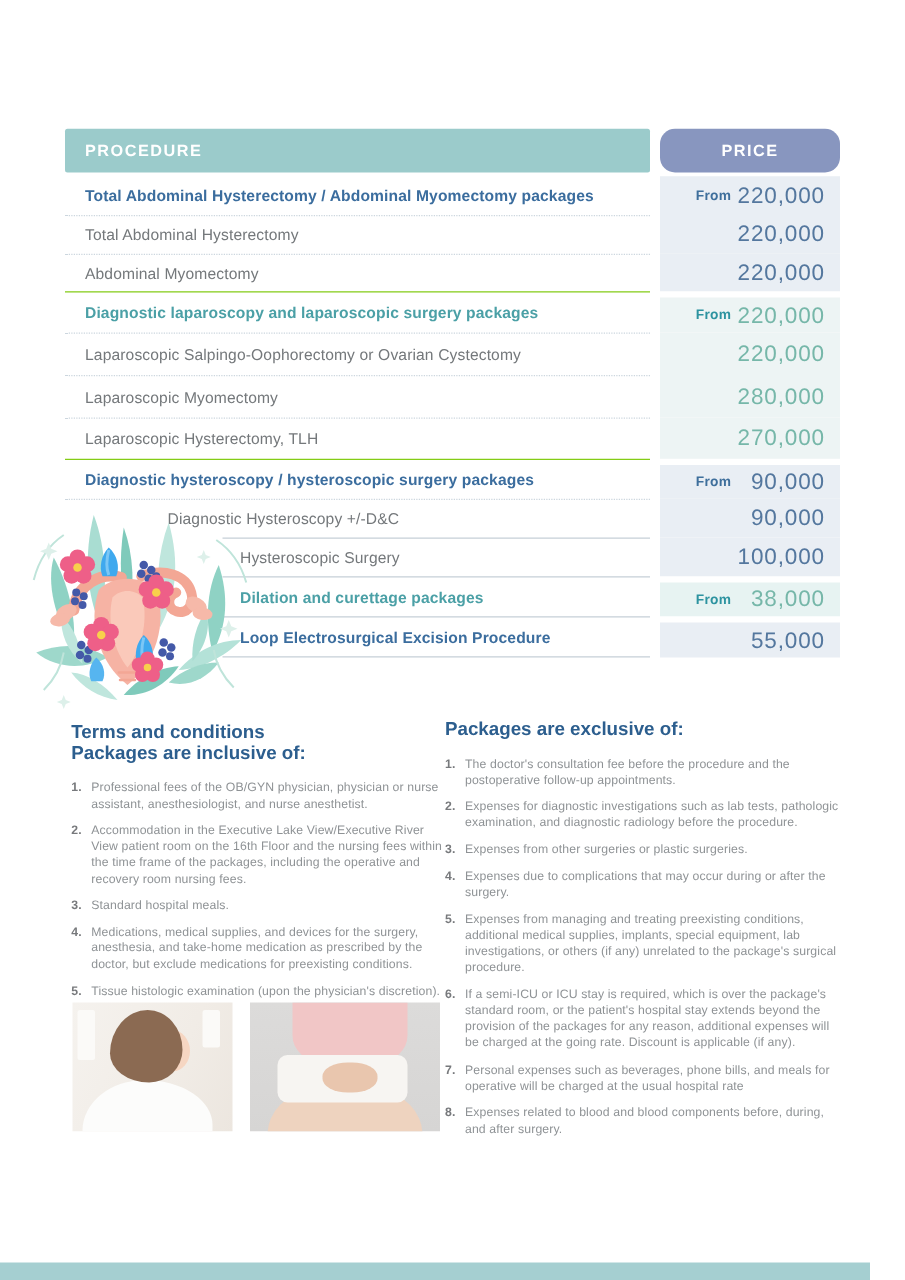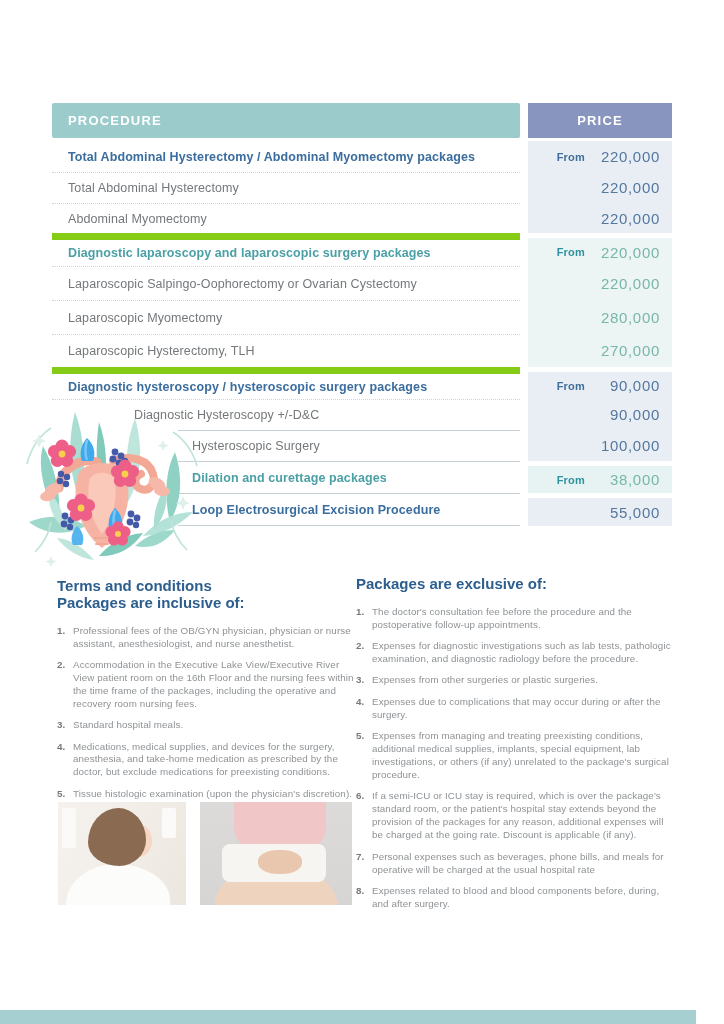--- a/index.html
+++ b/index.html
@@ -4,40 +4,40 @@
 <style>
   html,body{margin:0;padding:0;background:#ffffff;}
   .page{position:relative;width:696px;height:1024px;background:#ffffff;overflow:hidden;
         font-family:"Liberation Sans",sans-serif;}
 
   
   .table-wrap{position:absolute;left:52px;top:103px;width:620px;z-index:1;}
   .thead{display:flex;height:35px;margin-bottom:3px;}
   .th-l{flex:1;background:#9bcbcb;border-radius:2px;color:#fff;font-weight:bold;
         font-size:13px;letter-spacing:1.2px;display:flex;align-items:center;padding-left:16px;}
-  .th-r{width:144px;margin-left:8px;background:#8896bf;border-radius:0;color:#fff;
+  .th-r{width:144px;margin-left:8px;background:#8896bf;border-radius:12px;color:#fff;
         font-weight:bold;font-size:13px;letter-spacing:1.2px;display:flex;align-items:center;justify-content:center;}
   .trow{display:flex;align-items:stretch;}
   .cl{flex:1;display:flex;align-items:center;padding-left:16px;font-size:12.5px;
       color:#74787b;letter-spacing:.1px;box-sizing:border-box;}
   .cl.sec{font-weight:bold;}
   .sec-blue{color:#3b6d9e;}
   .sec-teal{color:#4ba0a6;}
   .cr{width:144px;margin-left:8px;display:flex;align-items:center;justify-content:flex-end;
       padding-right:12px;box-sizing:border-box;}
   .bg-blue{background:#e9eef4;}
   .bg-tealg{background:#edf4f4;}
   .bg-tealb{background:#e7f3f2;}
   .txt-blue .val{color:#54779e;}  .txt-blue .from{color:#3f6f9c;}
   .txt-teal .val{color:#76b7a9;}  .txt-teal .from{color:#2d93a0;}
   .from{font-size:11px;font-weight:bold;margin-right:5px;letter-spacing:.2px;}
-  .val{font-size:15px;font-weight:500;letter-spacing:.7px;min-width:70px;text-align:right;}
+  .val{font-size:18px;font-weight:500;letter-spacing:.7px;min-width:70px;text-align:right;}
   .gap-t{margin-top:5px;}
   .bt-dot{border-top:1px dotted #ccd6de;}
-  .bt-sol{border-top:7px solid #84cc16;}
+  .bt-sol{border-top:1px solid #84cc16;}
   .ind1{padding-left:82px;}
   .ind2{margin-left:126px;padding-left:14px;border-top:1px solid #c6d0d7;}
   .bb-sol{border-bottom:1px solid #c6d0d7;}
   .h30{height:30px}.h31{height:31px}.h32{height:32px}.h33{height:33px}.h34{height:34px}
 
   
   .illus{position:absolute;left:15px;top:404px;width:195px;height:165px;z-index:3;pointer-events:none;}
 
   
   .terms-left{position:absolute;left:57px;top:578px;width:303px;}

